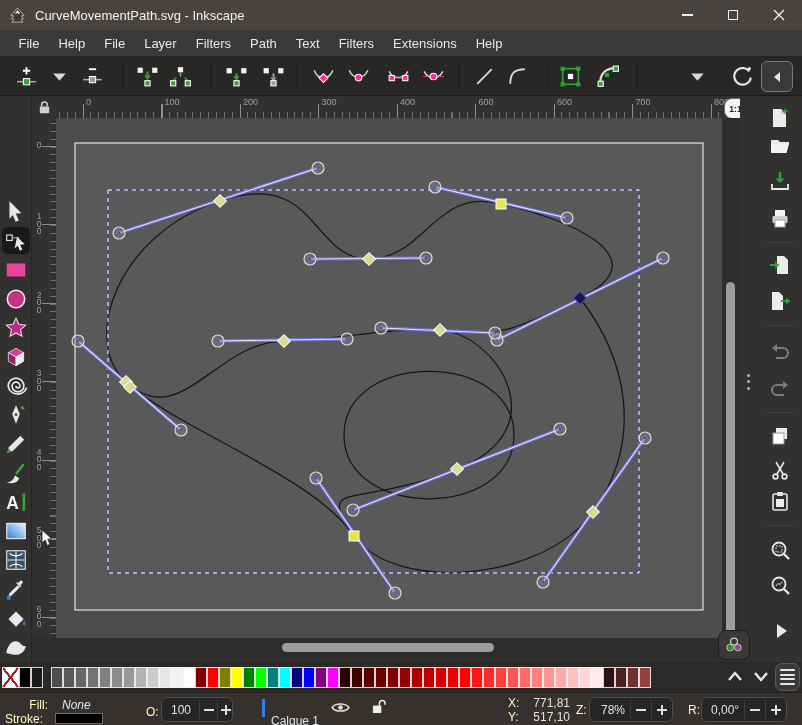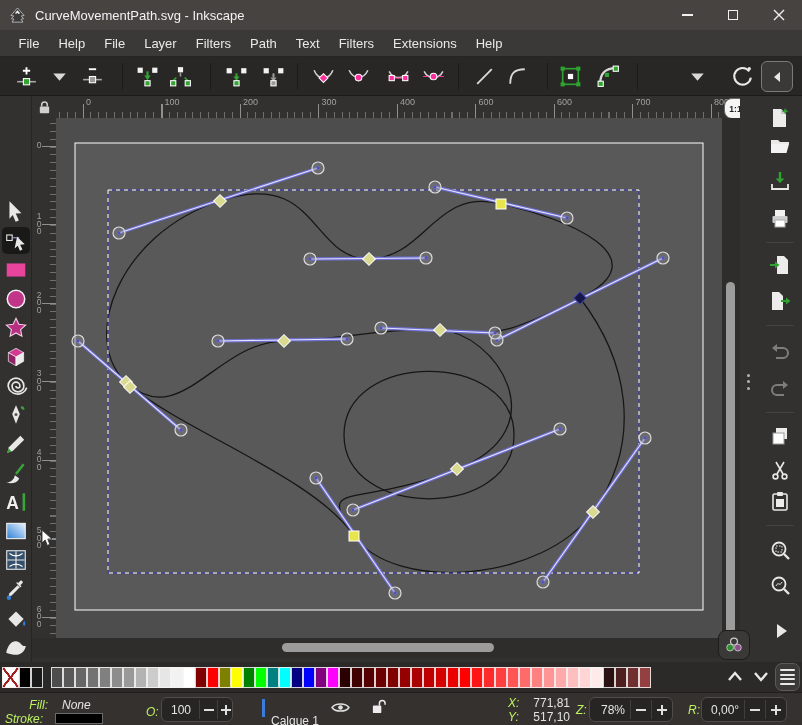--- a/index.html
+++ b/index.html
@@ -99,21 +99,21 @@
   .pal-btn svg { width:100%; height:100%; }
   #palette-menu-btn { position:absolute; left:775px; top:663px; width:25px; height:28px;
     background:#3b3a39; border:1px solid #5d5b59; border-radius:7px;
     display:flex; flex-direction:column; justify-content:center; gap:2.5px; padding:0 4px; }
   #palette-menu-btn i { display:block; height:2px; background:#e8e8e8; border-radius:1px; }
 
   
   #statusbar { position:absolute; left:0; top:692px; width:802px; height:33px;
     background:#34312f; border-top:1px solid #201f1e; color:#e4e4e4; font-size:12px; }
   #statusbar span, #statusbar div { position:absolute; }
-  .slabel { color:#bef264;font-style:italic; }
+  .slabel { color:#fef9c3; }
   .spinbox { background:#262524; border:1px solid #4f4d4b; border-radius:6px; }
   .spin-sep { position:absolute; top:2px; width:1px; height:19px; background:#413f3d; }
   .hbar { position:absolute; width:10px; height:2px; background:#dfdfdf; }
   .vbar { position:absolute; width:2px; height:10px; background:#dfdfdf; }
   #status-msg div { position:static; white-space:nowrap; overflow:hidden; width:97px; line-height:14px; }
 </style>
 </head>
 <body>
 
 <div id="app">

